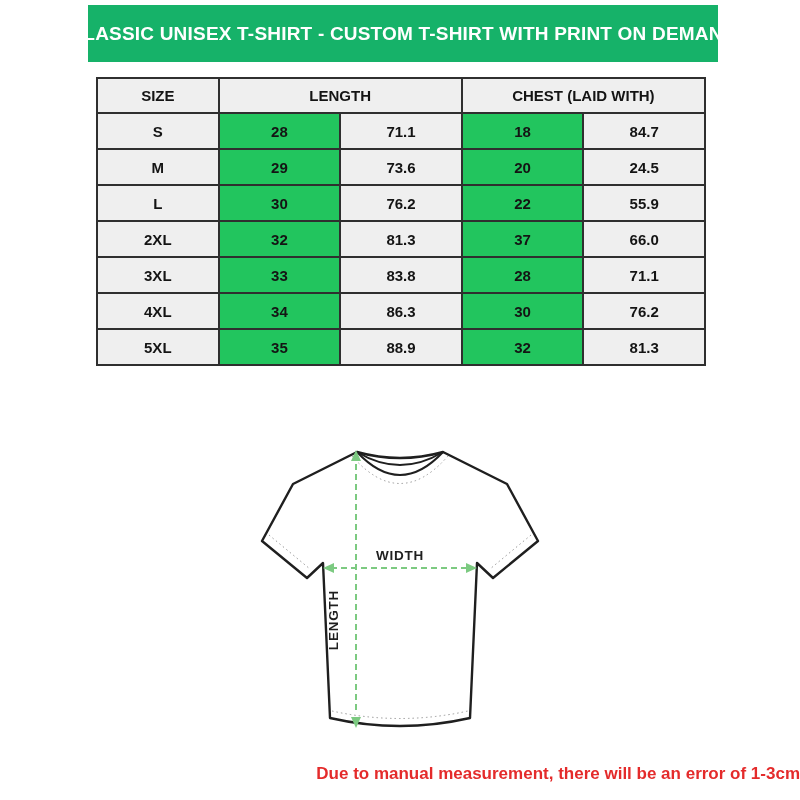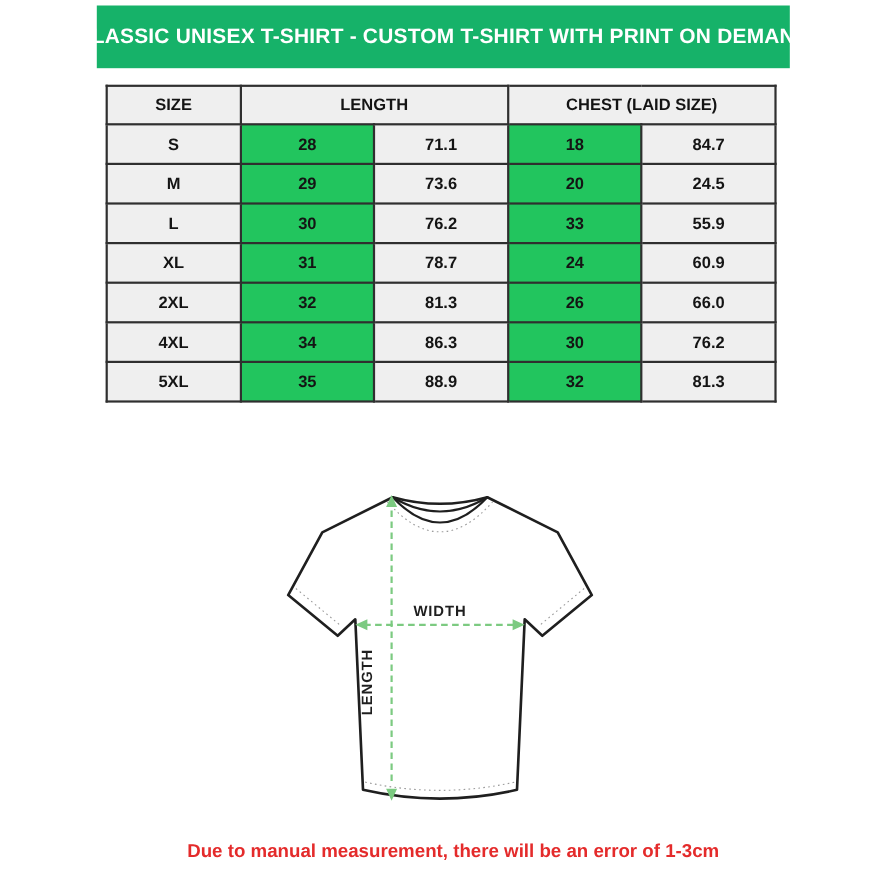--- a/index.html
+++ b/index.html
@@ -49,21 +49,21 @@
   .shirt-line{fill:#ffffff;stroke:#1f1f1f;stroke-width:2.4;stroke-linejoin:round;stroke-linecap:round;}
   .shirt-detail{fill:none;stroke:#1f1f1f;stroke-width:2;stroke-linecap:round;}
   .stitch{fill:none;stroke:#9a9a9a;stroke-width:1;stroke-dasharray:1.5 3;}
   .arrow-line{fill:none;stroke:var(--arrow-green);stroke-width:2;stroke-dasharray:6 4;}
   .arrowhead{fill:var(--arrow-green);stroke:none;}
   .dim-label{font-family:"Liberation Sans","DejaVu Sans",sans-serif;font-size:13.5px;font-weight:700;fill:#1f1f1f;letter-spacing:.8px;}
 
   
   .note{
     position:absolute;left:0;top:764px;width:800px;
-    text-align:center;color:var(--note-red);
+    text-align:right;color:var(--note-red);
     font-size:17px;font-weight:700;padding-left:24px;
   }
 </style>
 </head>
 <body>
 
 <div class="page">
 
   <header class="banner">
     <h1>CLASSIC UNISEX T-SHIRT - CUSTOM T-SHIRT WITH PRINT ON DEMAND</h1>
@@ -74,21 +74,21 @@
       <col style="width:20%">
         <col style="width:20%">
         <col style="width:20%">
         <col style="width:20%">
         <col style="width:20%">
     </colgroup>
     <thead>
       <tr>
         <th>SIZE</th>
         <th colspan="2">LENGTH</th>
-        <th colspan="2">CHEST (LAID SIZE)</th>
+        <th colspan="2">CHEST (LAID WITH)</th>
       </tr>
     </thead>
     <tbody>
       <tr>
         <th>S</th>
         <td class="val-in">28</td>
         <td class="val-cm">71.1</td>
         <td class="val-in">18</td>
         <td class="val-cm">84.7</td>
       </tr>
@@ -96,36 +96,36 @@
         <th>M</th>
         <td class="val-in">29</td>
         <td class="val-cm">73.6</td>
         <td class="val-in">20</td>
         <td class="val-cm">24.5</td>
       </tr>
       <tr>
         <th>L</th>
         <td class="val-in">30</td>
         <td class="val-cm">76.2</td>
-        <td class="val-in">33</td>
+        <td class="val-in">22</td>
         <td class="val-cm">55.9</td>
-      </tr>
-      <tr>
-        <th>XL</th>
-        <td class="val-in">31</td>
-        <td class="val-cm">78.7</td>
-        <td class="val-in">24</td>
-        <td class="val-cm">60.9</td>
       </tr>
       <tr>
         <th>2XL</th>
         <td class="val-in">32</td>
         <td class="val-cm">81.3</td>
-        <td class="val-in">26</td>
+        <td class="val-in">37</td>
         <td class="val-cm">66.0</td>
+      </tr>
+      <tr>
+        <th>3XL</th>
+        <td class="val-in">33</td>
+        <td class="val-cm">83.8</td>
+        <td class="val-in">28</td>
+        <td class="val-cm">71.1</td>
       </tr>
       <tr>
         <th>4XL</th>
         <td class="val-in">34</td>
         <td class="val-cm">86.3</td>
         <td class="val-in">30</td>
         <td class="val-cm">76.2</td>
       </tr>
       <tr>
         <th>5XL</th>

